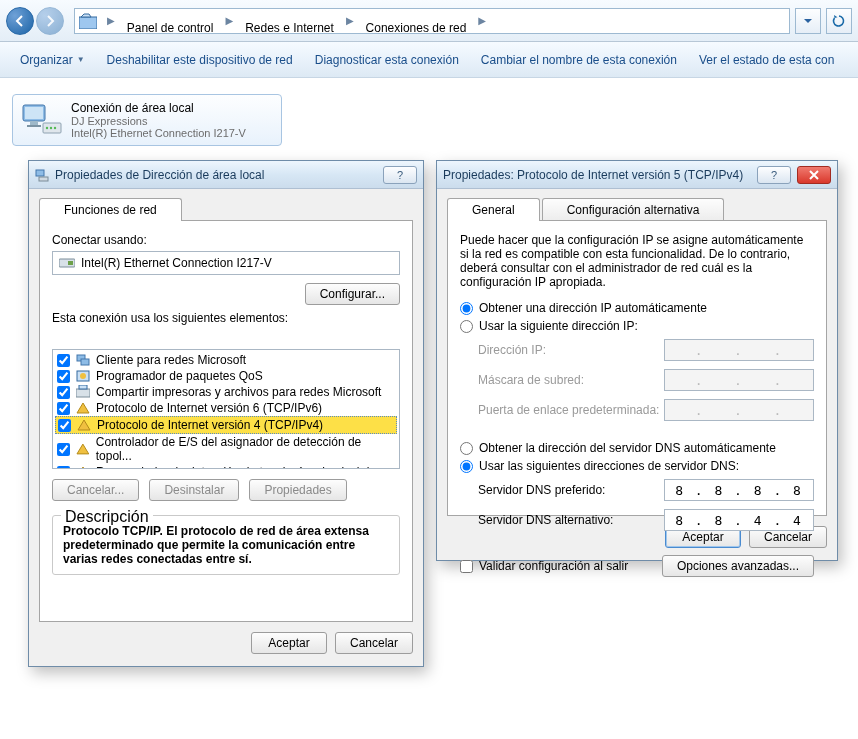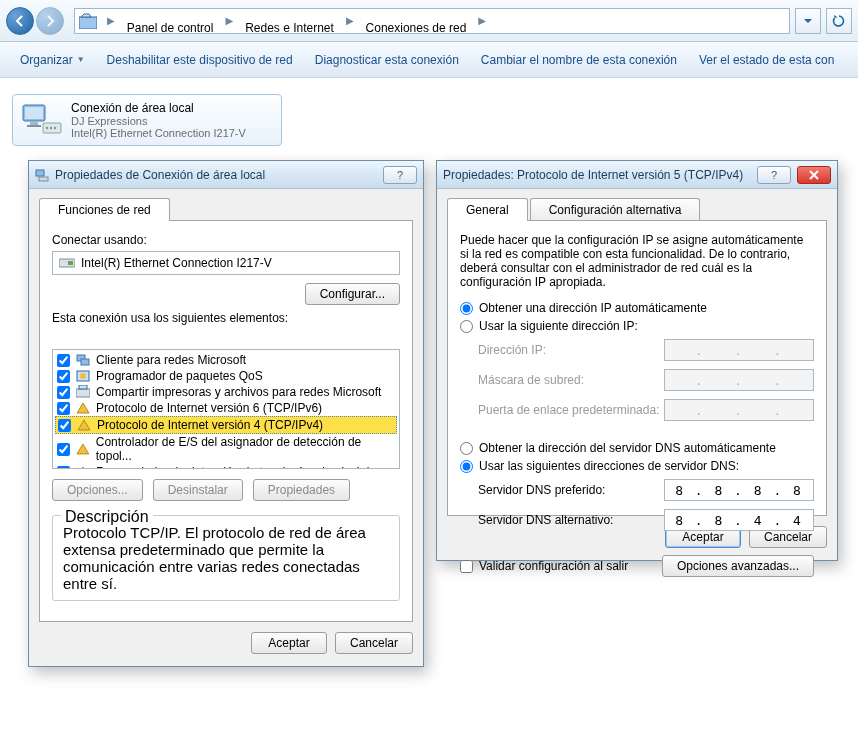--- a/index.html
+++ b/index.html
@@ -101,21 +101,21 @@
   .dialog .titlebar .winbtn.close {
     background:linear-gradient(#f07a6f,#d9382c);
     border-color:#a22b21; color:#fff; font-weight:bold;
   }
   .dialog .body { padding:8px 10px 12px; }
 
   .tabstrip { display:flex; position:relative; top:1px; }
   .tab {
     border:1px solid #a5a5a5; border-bottom:none;
     background:linear-gradient(#fdfdfd,#ececec);
-    padding:4px 18px; font-size:12px;
+    padding:4px 24px; font-size:12px;
     border-radius:3px 3px 0 0;
     margin-right:2px;
     color:#000;
   }
   .tab.active { background:#fff; position:relative; z-index:2; }
   .tabpanel {
     border:1px solid #a5a5a5; background:#fff;
     padding:12px; position:relative;
   }
 
@@ -247,21 +247,21 @@
       <div class="t3">Intel(R) Ethernet Connection I217-V</div>
     </div>
   </div>
 
   <div class="dialog" style="left:28px; top:82px; width:396px;">
     <div class="titlebar">
       <svg width="14" height="14" viewBox="0 0 14 14">
           <rect x="1" y="2" width="8" height="6" fill="#8ebce6" stroke="#4276ab"></rect>
           <rect x="4" y="9" width="9" height="4" fill="#cfd9e1" stroke="#7a8b98"></rect>
         </svg>
-      <span>Propiedades de Conexión de área local</span>
+      <span>Propiedades de Dirección de área local</span>
       <span class="spacer"></span>
       <div class="winbtn">?</div>
     </div>
     <div class="body">
       <div class="tabstrip">
         <div class="tab active">Funciones de red</div>
       </div>
       <div class="tabpanel" style="height:402px;">
         <label class="lbl">Conectar usando:</label>
         <div class="textbox">
@@ -323,27 +323,27 @@
             </div>
             <div class="listrow">
               <input type="checkbox" checked="" style="">
               <svg class="proto-icon" viewBox="0 0 14 14">
                 <path d="M1 12 L7 2 L13 12 Z" fill="#f0c040" stroke="#b38a1a"></path>
               </svg>
               <span>Respondedor de detección de topologías de nivel de v...</span>
             </div>
           </div>
         <div style="display:flex; gap:10px; margin-top:10px;">
-          <button class="btn disabled">Opciones...</button>
+          <button class="btn disabled">Cancelar...</button>
           <button class="btn disabled">Desinstalar</button>
           <button class="btn disabled">Propiedades</button>
         </div>
         <div class="group" style="margin-top:14px;">
           <div class="legend">Descripción</div>
-          <div style="font-size:15px;">Protocolo TCP/IP. El protocolo de red de área extensa predeterminado que permite la comunicación entre varias redes conectadas entre sí.</div>
+          <div style="font-size:12px;font-weight:bold;">Protocolo TCP/IP. El protocolo de red de área extensa predeterminado que permite la comunicación entre varias redes conectadas entre sí.</div>
         </div>
       </div>
       <div class="btn-row">
         <button class="btn">Aceptar</button>
         <button class="btn">Cancelar</button>
       </div>
     </div>
   </div>
 
   <div class="dialog" style="left:436px; top:82px; width:402px;">

